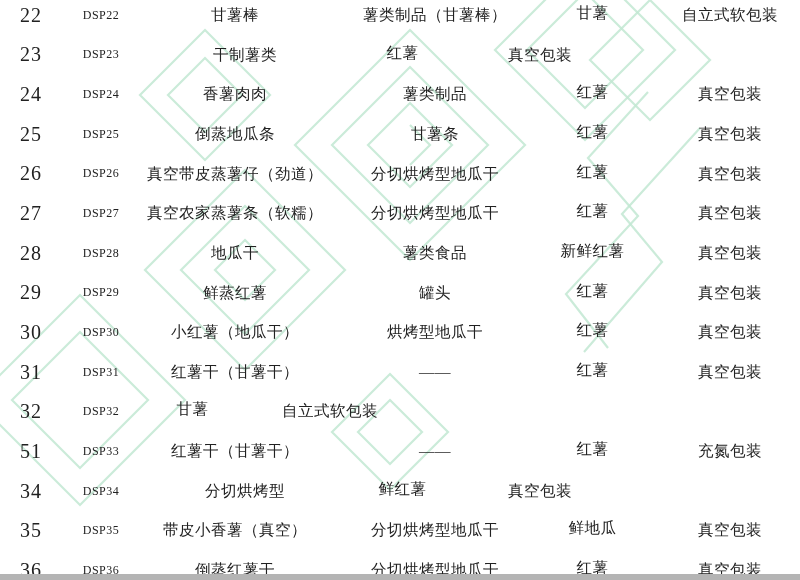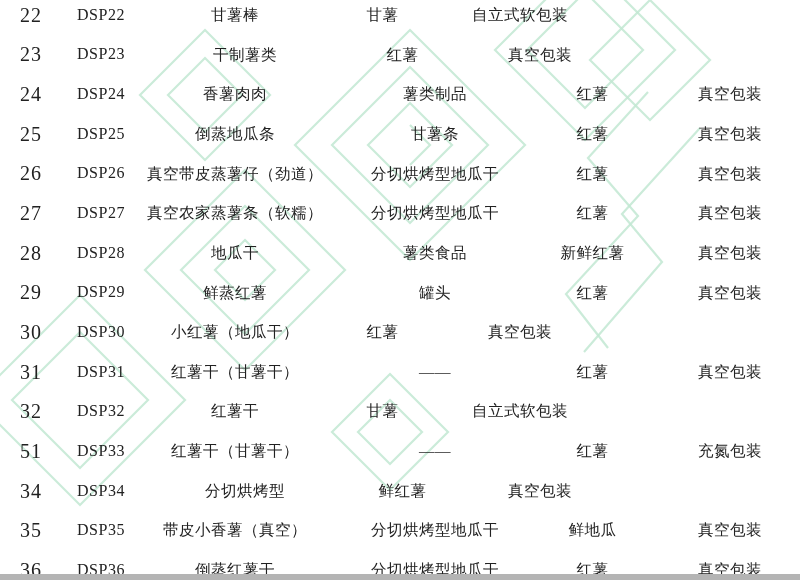--- a/index.html
+++ b/index.html
@@ -36,24 +36,24 @@
   }
   .row {
     display: flex; height: 39.65px; align-items: center;
   }
   .cell {
     text-align: center; white-space: nowrap;
     font-size: 15.5px; letter-spacing: 0.5px;
     line-height: 1;
   }
   .c-seq        { width: 62px;  font-size: 20px; letter-spacing: 1px; }
-  .c-code       { width: 78px;  font-size: 16px; letter-spacing: 0.5px; }
+  .c-code       { width: 78px;  font-size: 12px; letter-spacing: 0.5px; }
   .c-name       { width: 190px; }
   .c-type       { width: 210px; }
-  .c-ingredient { width: 105px; }
+  .c-ingredient { width: 105px; font-family: Liberation Mono, monospace; }
   .c-packaging  { width: 170px; }
 
   .bottom-bar {
     position: absolute; left: 0; bottom: 0; width: 800px; height: 6px;
     background: var(--bar-color); z-index: 2;
   }
 </style>
 </head>
 <body>
 
@@ -85,20 +85,21 @@
 
     <polyline points="648,92 588,158 638,216 566,294 608,348"></polyline>
     <polyline points="700,128 622,214 662,262 584,352"></polyline>
   </svg>
 
   <div class="table">
   <div class="row">
     <div class="cell c-seq">22</div>
     <div class="cell c-code">DSP22</div>
     <div class="cell c-name">甘薯棒</div>
+    <div class="cell c-type">薯类制品（甘薯棒）</div>
     <div class="cell c-ingredient">甘薯</div>
     <div class="cell c-packaging">自立式软包装</div>
   </div>
 
   <div class="row">
     <div class="cell c-seq">23</div>
     <div class="cell c-code">DSP23</div>
     <div class="cell c-type">干制薯类</div>
     <div class="cell c-ingredient">红薯</div>
     <div class="cell c-packaging">真空包装</div>
@@ -155,37 +156,37 @@
     <div class="cell c-name">鲜蒸红薯</div>
     <div class="cell c-type">罐头</div>
     <div class="cell c-ingredient">红薯</div>
     <div class="cell c-packaging">真空包装</div>
   </div>
 
   <div class="row">
     <div class="cell c-seq">30</div>
     <div class="cell c-code">DSP30</div>
     <div class="cell c-name">小红薯（地瓜干）</div>
+    <div class="cell c-type">烘烤型地瓜干</div>
     <div class="cell c-ingredient">红薯</div>
     <div class="cell c-packaging">真空包装</div>
   </div>
 
   <div class="row">
     <div class="cell c-seq">31</div>
     <div class="cell c-code">DSP31</div>
     <div class="cell c-name">红薯干（甘薯干）</div>
     <div class="cell c-type">——</div>
     <div class="cell c-ingredient">红薯</div>
     <div class="cell c-packaging">真空包装</div>
   </div>
 
   <div class="row">
     <div class="cell c-seq">32</div>
     <div class="cell c-code">DSP32</div>
-    <div class="cell c-name">红薯干</div>
     <div class="cell c-ingredient">甘薯</div>
     <div class="cell c-packaging">自立式软包装</div>
   </div>
 
   <div class="row">
     <div class="cell c-seq">51</div>
     <div class="cell c-code">DSP33</div>
     <div class="cell c-name">红薯干（甘薯干）</div>
     <div class="cell c-type">——</div>
     <div class="cell c-ingredient">红薯</div>

